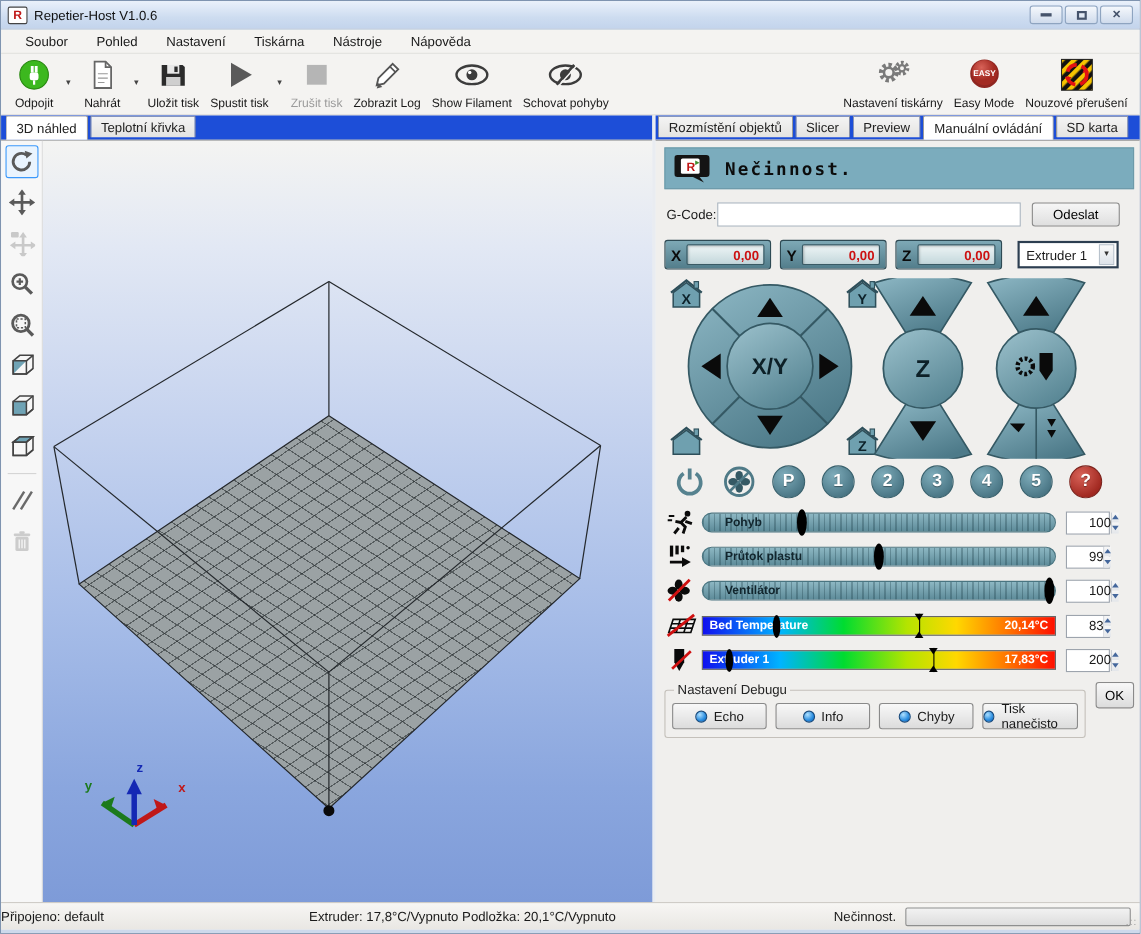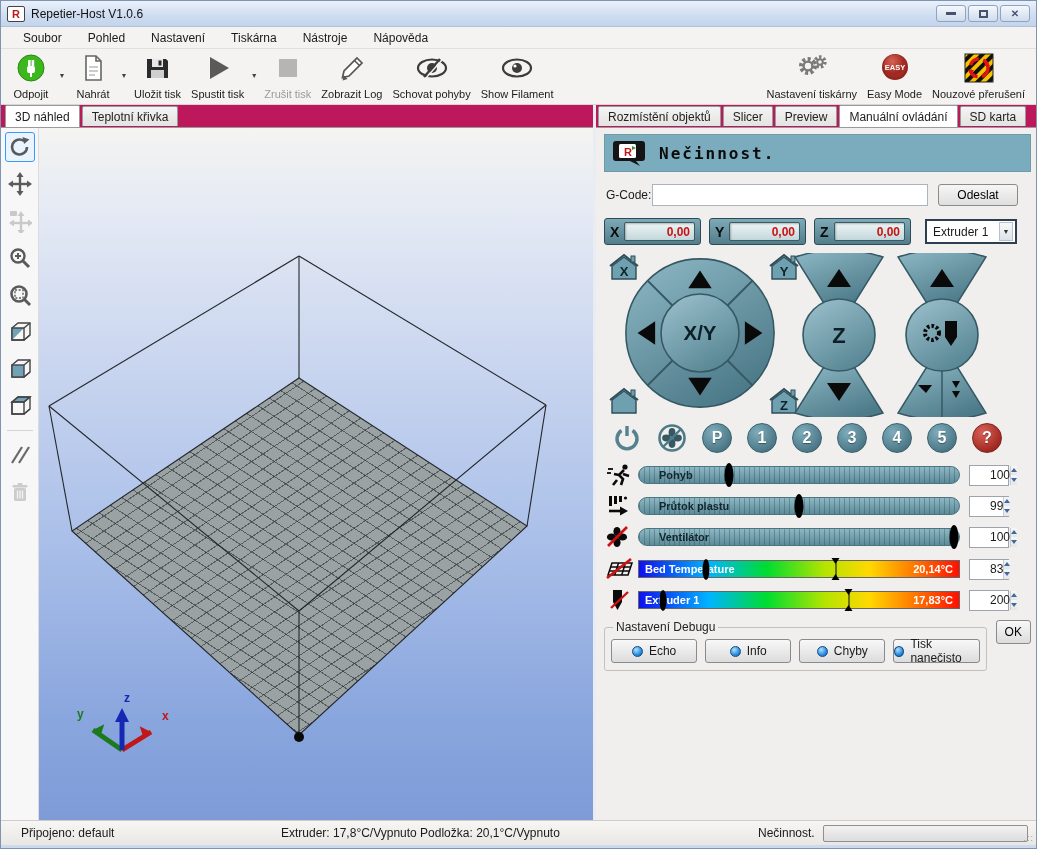--- a/index.html
+++ b/index.html
@@ -33,21 +33,21 @@
   .tbtn { display:flex; flex-direction:column; align-items:center; justify-content:space-between;
     padding:3px 5px 1px; border-radius:3px; min-width:52px; }
   .tbtn .ticon { height:30px; display:flex; align-items:center; justify-content:center; }
   .tbtn .tlabel { font-size:11px; white-space:nowrap; }
   .tbtn.disabled .tlabel { color:#9b9b9b; }
   .tcaret { width:10px; display:flex; align-items:center; justify-content:center; color:#444; font-size:7px; }
   .tgroup { display:flex; align-items:stretch; }
   .toolbar-spacer { flex:1; }
 
   
-  .tabsrow { height:22px; display:flex; align-items:center; background:#be185d; }
+  .tabsrow { height:22px; display:flex; align-items:flex-start; background:#1d4ed8; }
   .tab { font-size:12px; padding:3px 9px 3px; background:linear-gradient(#f4f4f4,#e4e3e1);
     border:1px solid #9a9a9a; border-bottom:none; border-radius:2px 2px 0 0; margin-right:2px;
     color:#222; height:20px; }
   .tab.active { background:#fff; height:22px; position:relative; z-index:3; padding-top:4px; }
 
   
   .main { flex:1; display:flex; min-height:0; }
   .left-pane { width:592px; display:flex; flex-direction:column; }
   .left-pane .tabsrow { padding-left:4px; }
   .left-body { flex:1; display:flex; border-top:1px solid #9a9a9a; min-height:0; }
@@ -155,21 +155,21 @@
     background:linear-gradient(#f8f8f8,#dcdcdc); display:flex; align-items:center; justify-content:center;
     gap:6px; font-size:12px; }
   .led { width:11px; height:11px; border-radius:50%;
     background:radial-gradient(circle at 35% 30%, #aee0ff, #2a8de0 60%, #0c5cb0); border:1px solid #16497c; }
   .ok-btn { margin-left:9px; width:36px; height:24px; border:1px solid #8a8a8a; border-radius:3px;
     background:linear-gradient(#f8f8f8,#dcdcdc); font-size:12px; }
 
   
   .statusbar { height:25px; background:linear-gradient(#f7f6f4,#e9e7e3); border-top:1px solid #cfccc7;
     display:flex; align-items:center; font-size:12px; position:relative; }
-  .sb-conn { padding-left:20px; width:280px; }
+  .sb-conn { padding-left:0; width:280px; }
   .sb-temps { width:465px; }
   .sb-state { padding-left:12px; }
   .sb-progress { margin-left:8px; width:205px; height:17px; border:1px solid #8e8f8f; border-radius:2px;
     background:linear-gradient(#f2f2f2,#dddddd); }
   .sb-grip { position:absolute; right:2px; bottom:2px; color:#9a9a9a; font-size:9px; letter-spacing:1px; }
   .window-bottom { height:3px; background:#cdd9ec; }
 
   .ticon svg, .vtool svg { display:block; }
 </style>
 </head>
@@ -271,35 +271,35 @@
             <line x1="16.5" y1="6.5" x2="21.5" y2="11.5" stroke="#555" stroke-width="1.5"></line>
           </svg>
       </div>
       <div class="tlabel">Zobrazit Log</div>
     </div>
     <div class="tbtn">
       <div class="ticon">
         <svg width="34" height="24" viewBox="0 0 34 24">
             <ellipse cx="17" cy="12" rx="14" ry="8.5" fill="none" stroke="#3c3c3c" stroke-width="2.2"></ellipse>
             <circle cx="17" cy="12" r="5" fill="#3c3c3c"></circle>
-            <line x1="9" y1="21" x2="25" y2="3" stroke="#3c3c3c" stroke-width="2.4"></line>
-            <line x1="11" y1="22" x2="27" y2="4" stroke="#f4f3f1" stroke-width="1.4"></line>
-          </svg>
-      </div>
-      <div class="tlabel">Schovat pohyby</div>
+            <circle cx="15" cy="10" r="1.6" fill="#fff"></circle>
+          </svg>
+      </div>
+      <div class="tlabel">Show Filament</div>
     </div>
     <div class="tbtn">
       <div class="ticon">
         <svg width="34" height="24" viewBox="0 0 34 24">
             <ellipse cx="17" cy="12" rx="14" ry="8.5" fill="none" stroke="#3c3c3c" stroke-width="2.2"></ellipse>
             <circle cx="17" cy="12" r="5" fill="#3c3c3c"></circle>
-            <circle cx="15" cy="10" r="1.6" fill="#fff"></circle>
-          </svg>
-      </div>
-      <div class="tlabel">Show Filament</div>
+            <line x1="9" y1="21" x2="25" y2="3" stroke="#3c3c3c" stroke-width="2.4"></line>
+            <line x1="11" y1="22" x2="27" y2="4" stroke="#f4f3f1" stroke-width="1.4"></line>
+          </svg>
+      </div>
+      <div class="tlabel">Schovat pohyby</div>
     </div>
     <div class="toolbar-spacer"></div>
     <div class="tbtn">
       <div class="ticon">
         <svg width="36" height="30" viewBox="0 0 36 30">
             <circle cx="14" cy="13" r="7" fill="none" stroke="#7a7a7a" stroke-width="4" stroke-dasharray="3 2.4"></circle>
             <circle cx="14" cy="13" r="4.4" fill="none" stroke="#7a7a7a" stroke-width="2.4"></circle>
             <circle cx="26" cy="9" r="5" fill="none" stroke="#7a7a7a" stroke-width="3.4" stroke-dasharray="2.4 2"></circle>
             <circle cx="26" cy="9" r="2.8" fill="none" stroke="#7a7a7a" stroke-width="2"></circle>
           </svg>

